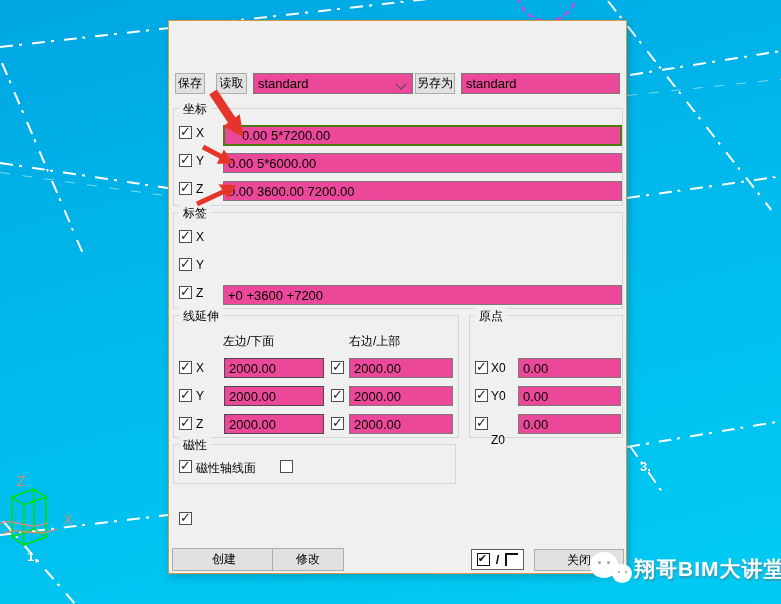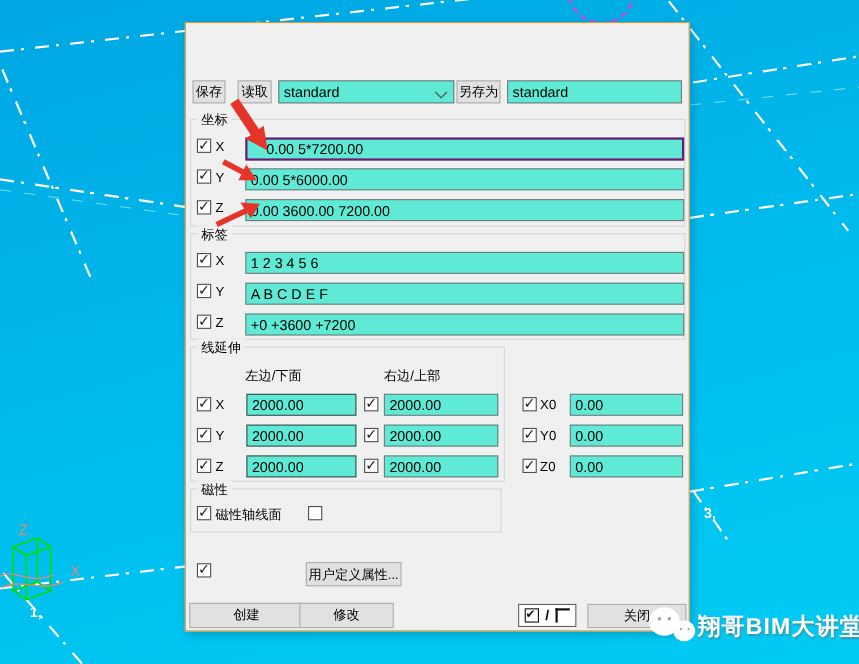--- a/index.html
+++ b/index.html
@@ -25,23 +25,23 @@
   .titlebar{position:absolute;left:0;top:0;width:100%;height:33px;background:#fff;
     border-bottom:1px solid #e4e4e4;box-sizing:border-box;}
   .dlg-title{position:absolute;left:33px;top:9px;font-size:13px;}
   .close{position:absolute;right:9px;top:7px;width:20px;height:20px;font-size:16px;
     line-height:19px;text-align:center;color:#222;}
   .tk-icon{position:absolute;left:9px;top:8px;width:16px;height:16px;}
 
   .btn{position:absolute;background:#e1e1e1;border:1px solid #adadad;font-size:12px;
     display:flex;align-items:center;justify-content:center;box-sizing:border-box;
     font-family:inherit;color:#000;padding:0;}
-  .field{position:absolute;background:#5eead4;border:1px solid #7a7a7a;font-size:13px;
+  .field{position:absolute;background:#ec4899;border:1px solid #7a7a7a;font-size:13px;
     display:flex;align-items:center;padding:0 4px;box-sizing:border-box;white-space:pre;}
-  .field.focused{border:2px solid #701a75;padding-left:17px;}
+  .field.focused{border:2px solid #4d7c0f;padding-left:17px;}
   .field.bold-border{border:1px solid #4a4a4a;}
   .chev{position:absolute;right:7px;top:6px;width:7px;height:7px;border:solid #505050;
     border-width:0 1px 1px 0;transform:rotate(45deg);}
 
   .group{position:absolute;border:1px solid #d6d6d6;box-sizing:border-box;}
   .gtitle{position:absolute;top:-8px;left:5px;background:#f0f0f0;padding:0 4px;font-size:12px;}
 
   .cb{position:absolute;width:13px;height:13px;background:#fff;border:1px solid #4d4d4d;
     box-sizing:border-box;}
   .cb.on::after{content:"✓";position:absolute;left:0;top:-3px;font-size:13px;
@@ -121,24 +121,22 @@
   <div class="field" style="left:54px;top:132px;width:399px;height:20px">0.00 5*6000.00</div>
   <span class="cb on" style="left:10px;top:161px"></span>
   <span class="rowlbl" style="left:27px;top:161px">Z</span>
   <div class="field" style="left:54px;top:160px;width:399px;height:20px">0.00 3600.00 7200.00</div>
 
   <div class="group" style="left:4px;top:191px;width:450px;height:97px">
     <span class="gtitle">标签</span>
   </div>
   <span class="cb on" style="left:10px;top:209px"></span>
   <span class="rowlbl" style="left:27px;top:209px">X</span>
-  <div class="field" style="left:54px;top:208px;width:399px;height:20px">1 2 3 4 5 6</div>
   <span class="cb on" style="left:10px;top:237px"></span>
   <span class="rowlbl" style="left:27px;top:237px">Y</span>
-  <div class="field" style="left:54px;top:236px;width:399px;height:20px">A B C D E F</div>
   <span class="cb on" style="left:10px;top:265px"></span>
   <span class="rowlbl" style="left:27px;top:265px">Z</span>
   <div class="field" style="left:54px;top:264px;width:399px;height:20px">+0 +3600 +7200</div>
 
   <div class="group" style="left:4px;top:294px;width:286px;height:123px">
     <span class="gtitle">线延伸</span>
   </div>
   <span class="colhdr" style="left:54px;top:312px">左边/下面</span>
   <span class="colhdr" style="left:180px;top:312px">右边/上部</span>
 
@@ -153,42 +151,44 @@
   <div class="field bold-border" style="left:55px;top:365px;width:100px;height:20px">2000.00</div>
   <span class="cb on" style="left:162px;top:368px"></span>
   <div class="field" style="left:180px;top:365px;width:104px;height:20px">2000.00</div>
 
   <span class="cb on" style="left:10px;top:396px"></span>
   <span class="rowlbl" style="left:27px;top:396px">Z</span>
   <div class="field bold-border" style="left:55px;top:393px;width:100px;height:20px">2000.00</div>
   <span class="cb on" style="left:162px;top:396px"></span>
   <div class="field" style="left:180px;top:393px;width:104px;height:20px">2000.00</div>
 
+  <div class="group" style="left:300px;top:294px;width:154px;height:123px">
+    <span class="gtitle">原点</span>
+  </div>
   <span class="cb on" style="left:306px;top:340px"></span>
   <span class="rowlbl" style="left:322px;top:340px">X0</span>
   <div class="field" style="left:349px;top:337px;width:103px;height:20px">0.00</div>
   <span class="cb on" style="left:306px;top:368px"></span>
   <span class="rowlbl" style="left:322px;top:368px">Y0</span>
   <div class="field" style="left:349px;top:365px;width:103px;height:20px">0.00</div>
   <span class="cb on" style="left:306px;top:396px"></span>
-  <span class="rowlbl" style="left:322px;top:396px">Z0</span>
+  <span class="rowlbl" style="left:322px;top:412px">Z0</span>
   <div class="field" style="left:349px;top:393px;width:103px;height:20px">0.00</div>
 
   <div class="group" style="left:4px;top:423px;width:283px;height:40px">
     <span class="gtitle">磁性</span>
   </div>
   <span class="cb on" style="left:10px;top:439px"></span>
   <span class="rowlbl" style="left:27px;top:439px">磁性轴线面</span>
   <span class="cb" style="left:111px;top:439px"></span>
 
   <span class="cb on" style="left:10px;top:491px"></span>
-  <button class="btn" style="left:109px;top:490px;width:87px;height:22px">用户定义属性...</button>
 
   <button class="btn" style="left:3px;top:527px;width:104px;height:23px">创建</button>
-  <button class="btn" style="left:103px;top:527px;width:86px;height:23px">修改</button>
+  <button class="btn" style="left:103px;top:527px;width:72px;height:23px">修改</button>
   <div class="toggle-btn" style="left:302px;top:528px;width:53px;height:21px">
     <span class="mini on"></span>
     <span>/</span>
     <span class="mini off"></span>
   </div>
   <button class="btn" style="left:365px;top:528px;width:90px;height:22px">关闭</button>
 </div>
 
 <svg id="arrows" width="781" height="604" viewBox="0 0 781 604">
   <g fill="#e5352b" stroke="#e5352b">

